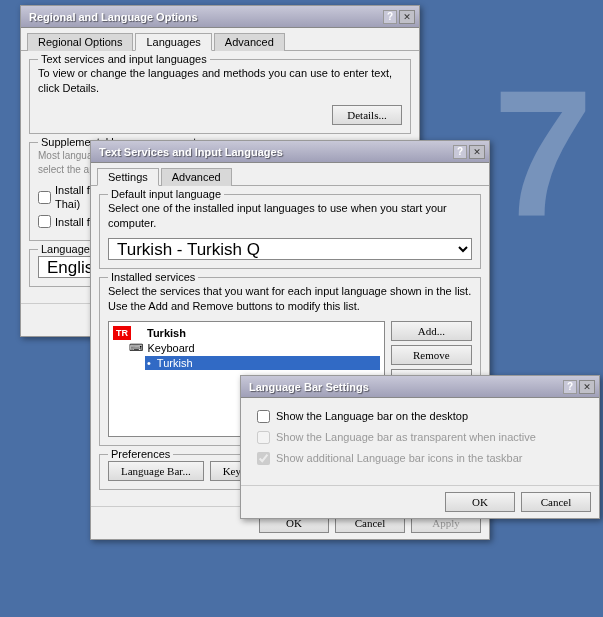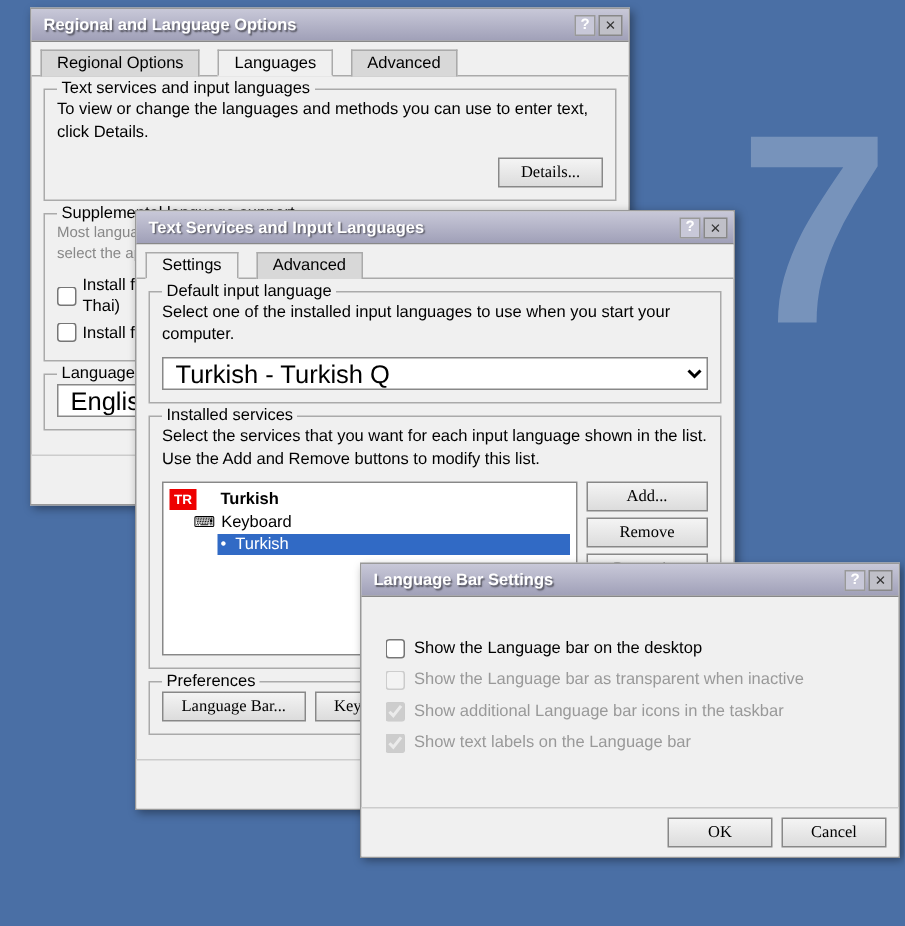--- a/index.html
+++ b/index.html
@@ -79,21 +79,21 @@
       background: #f0f0f0;
       border-bottom: 1px solid #aaa;
     }
 
     .tab {
       padding: 2px 10px;
       border: 1px solid #aaa;
       border-bottom: none;
       background: #d8d8d8;
       cursor: pointer;
-      margin-right: 12px;
+      margin-right: 2px;
       font-size: 11px;
       position: relative;
       top: 1px;
     }
 
     .tab.active {
       background: #f0f0f0;
       border-bottom: 1px solid #f0f0f0;
       z-index: 1;
     }
@@ -254,21 +254,21 @@
     .bottom-buttons {
       display: flex;
       justify-content: flex-end;
       gap: 6px;
       padding: 6px 8px;
       border-top: 1px solid #ccc;
       background: #f0f0f0;
     }
 
     .lang-bar-content {
-      padding: 28px 16px;
+      padding: 12px 16px;
     }
 
     .lang-bar-cb-row {
       display: flex;
       align-items: flex-start;
       gap: 6px;
       margin-bottom: 8px;
     }
   </style>
 </head>
@@ -399,22 +399,18 @@
       <label for="lb_cb1">Show the Language bar on the desktop</label>
     </div>
     <div class="lang-bar-cb-row">
       <input type="checkbox" id="lb_cb2" disabled="" style="">
       <label for="lb_cb2" class="greyed">Show the Language bar as transparent when inactive</label>
     </div>
     <div class="lang-bar-cb-row">
       <input type="checkbox" id="lb_cb3" checked="" disabled="" style="">
       <label for="lb_cb3" class="greyed">Show additional Language bar icons in the taskbar</label>
     </div>
-    <div class="lang-bar-cb-row">
-      <input type="checkbox" id="lb_cb4" checked="" disabled="" style="">
-      <label for="lb_cb4" class="greyed">Show text labels on the Language bar</label>
-    </div>
   </div>
   <div class="bottom-buttons">
     <button class="win-button">OK</button>
     <button class="win-button">Cancel</button>
   </div>
 </div>
 
 </body></html>

